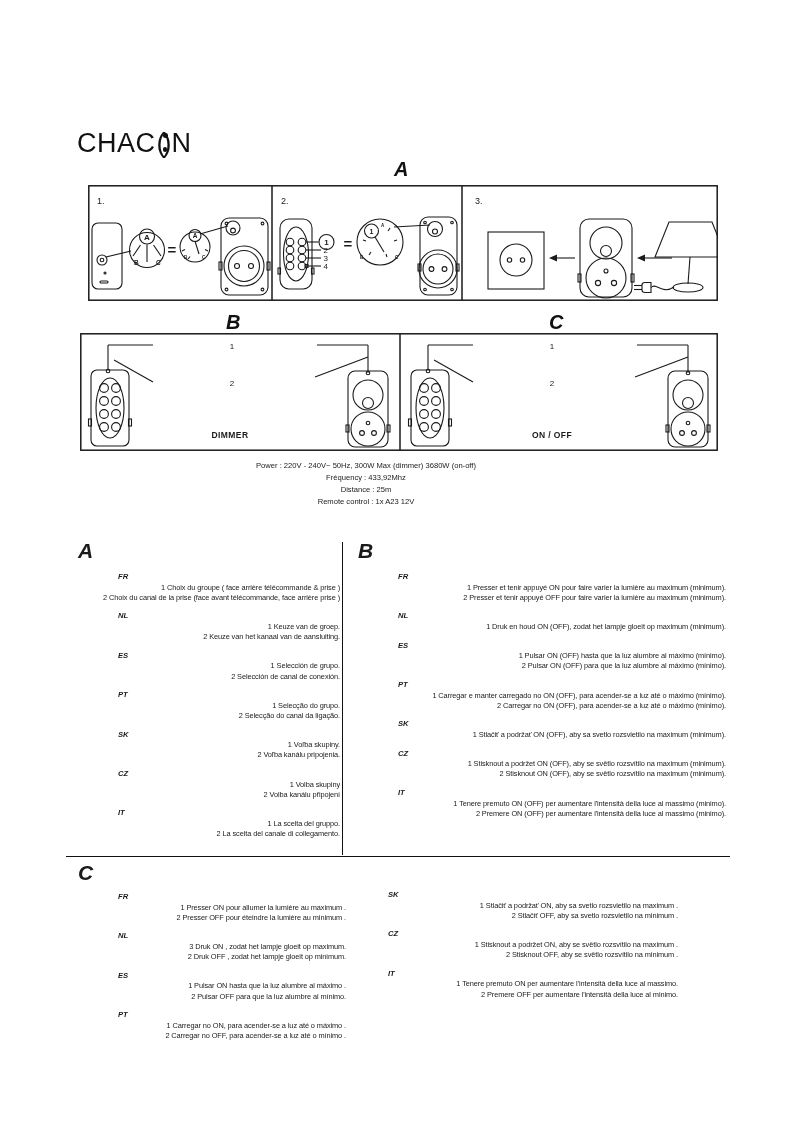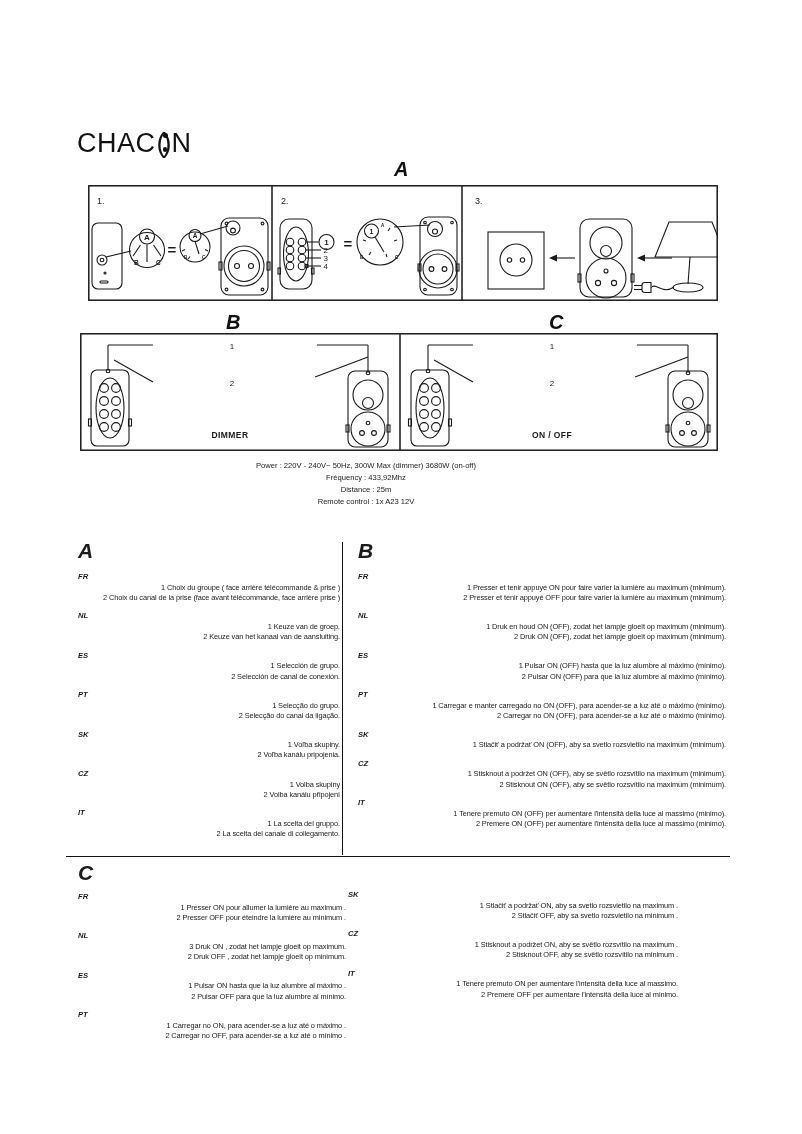--- a/index.html
+++ b/index.html
@@ -42,21 +42,21 @@
   
   .colA{position:absolute;left:78px;top:540px;width:262px;}
   .colB{position:absolute;left:358px;top:540px;width:368px;}
   .vdivider{position:absolute;left:342px;top:542px;height:313px;width:0;
             border-left:1.3px solid #111;}
   .hrule{position:absolute;left:66px;top:856px;width:664px;height:0;
          border-top:1.7px solid #111;}
   .sec-title{font-style:italic;font-weight:bold;font-size:21px;line-height:1;
              margin:0 0 11px 0;}
   .lang-block{margin-bottom:8.5px;}
-  .lang{font-weight:bold;font-style:italic;font-size:7.6px;margin-bottom:1.5px;}
+  .lang{font-weight:bold;font-style:italic;font-size:7.6px;margin-bottom:1.5px;margin-left:40px;}
   .line{font-size:7.4px;line-height:10.2px;white-space:nowrap;letter-spacing:-.1px;text-align:right;}
 
   .secC-title{position:absolute;left:78px;top:862px;font-style:italic;font-weight:bold;
               font-size:21px;line-height:1;}
   .colC1{position:absolute;left:78px;top:892px;width:268px;}
   .colC2{position:absolute;left:348px;top:890px;width:330px;}
 </style>
 </head>
 <body>
 
@@ -364,21 +364,20 @@
 <div class="colB">
   <div class="sec-title">B</div>
   <div class="lang-block">
     <div class="lang">FR</div>
     <div class="line">1 Presser et tenir appuyé ON pour faire varier la lumière au maximum (minimum).</div>
     <div class="line">2 Presser et tenir appuyé OFF pour faire varier la lumière au maximum (minimum).</div>
   </div>
   <div class="lang-block">
     <div class="lang">NL</div>
     <div class="line">1 Druk en houd ON (OFF), zodat het lampje gloeit op maximum (minimum).</div>
-    <div class="line">2 Druk ON (OFF), zodat het lampje gloeit op maximum (minimum).</div>
   </div>
   <div class="lang-block">
     <div class="lang">ES</div>
     <div class="line">1 Pulsar ON (OFF) hasta que la luz alumbre al máximo (mínimo).</div>
     <div class="line">2 Pulsar ON (OFF) para que la luz alumbre al máximo (mínimo).</div>
   </div>
   <div class="lang-block">
     <div class="lang">PT</div>
     <div class="line">1 Carregar e manter carregado no ON (OFF), para acender-se a luz até o máximo (mínimo).</div>
     <div class="line">2 Carregar no ON (OFF), para acender-se a luz até o máximo (mínimo).</div>

